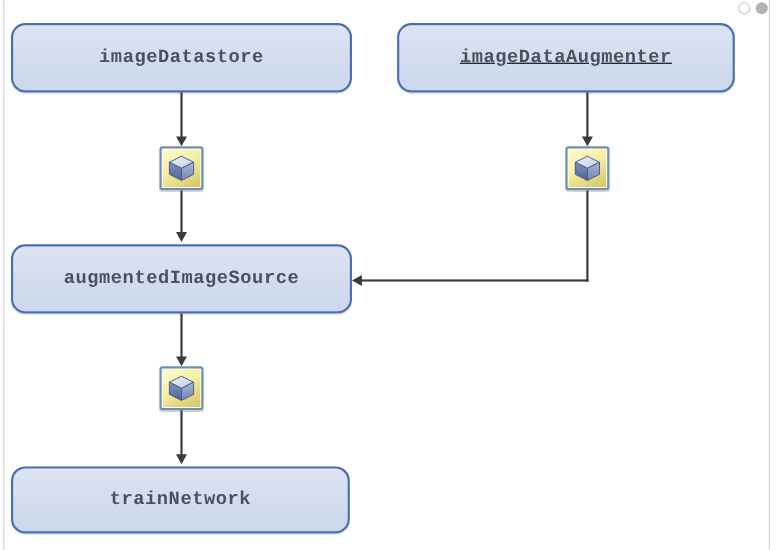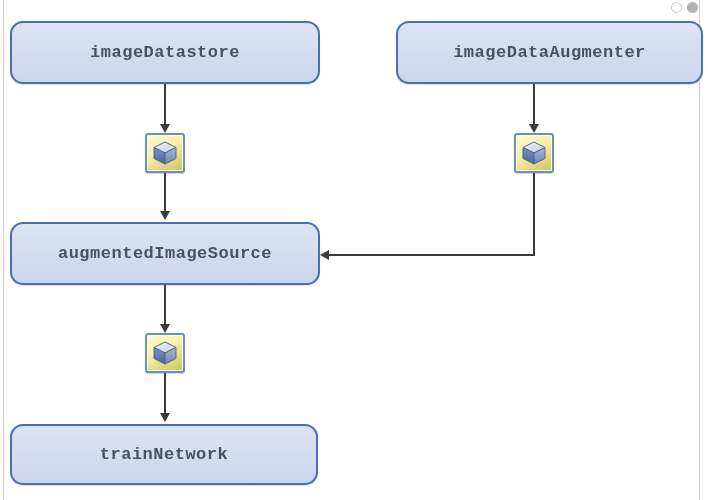--- a/index.html
+++ b/index.html
@@ -48,21 +48,21 @@
     font-family: "Liberation Mono", "DejaVu Sans Mono", monospace;
     font-weight: bold;
     font-size: 17px;
     letter-spacing: 0.5px;
     color: #46525f;
     white-space: nowrap;
     user-select: none;
   }
 
   #box-imageDatastore      { left: 10px;  top: 21px;  width: 310px; height: 63px; }
-  #box-imageDataAugmenter  { left: 396px; top: 21px; width: 307px; height: 63px; }
+  #box-imageDataAugmenter  { left: 361px; top: 21px; width: 307px; height: 63px; text-decoration: underline; }
   #box-augmentedImageSource{ left: 10px;  top: 222px; width: 310px; height: 63px; align-items: center; }
   #box-trainNetwork        { left: 10px;  top: 424px; width: 308px; height: 61px; }
 
   
   .conn-line {
     position: absolute;
     background: #3b3b3b;
   }
   .conn-line.v { width: 2px; }
   .conn-line.h { height: 2px; }

